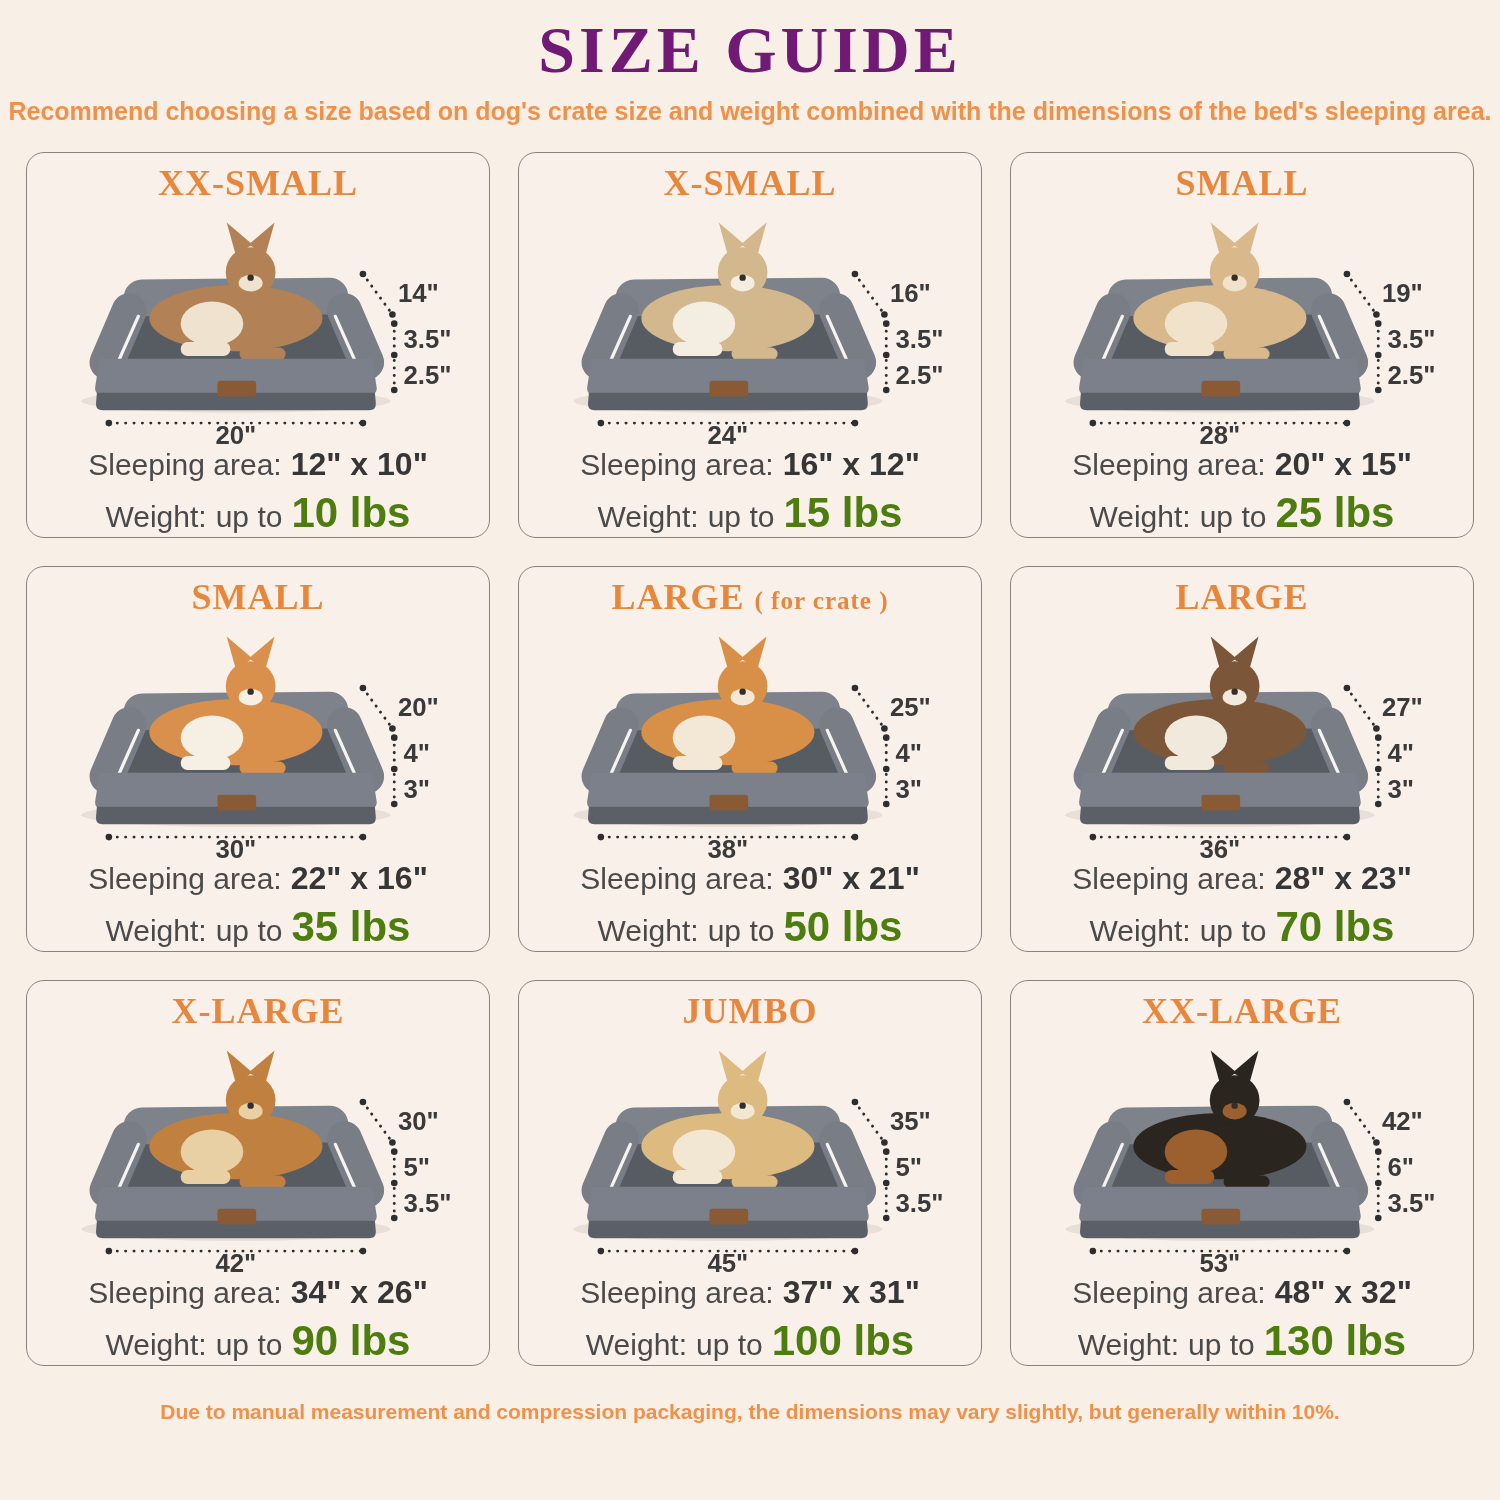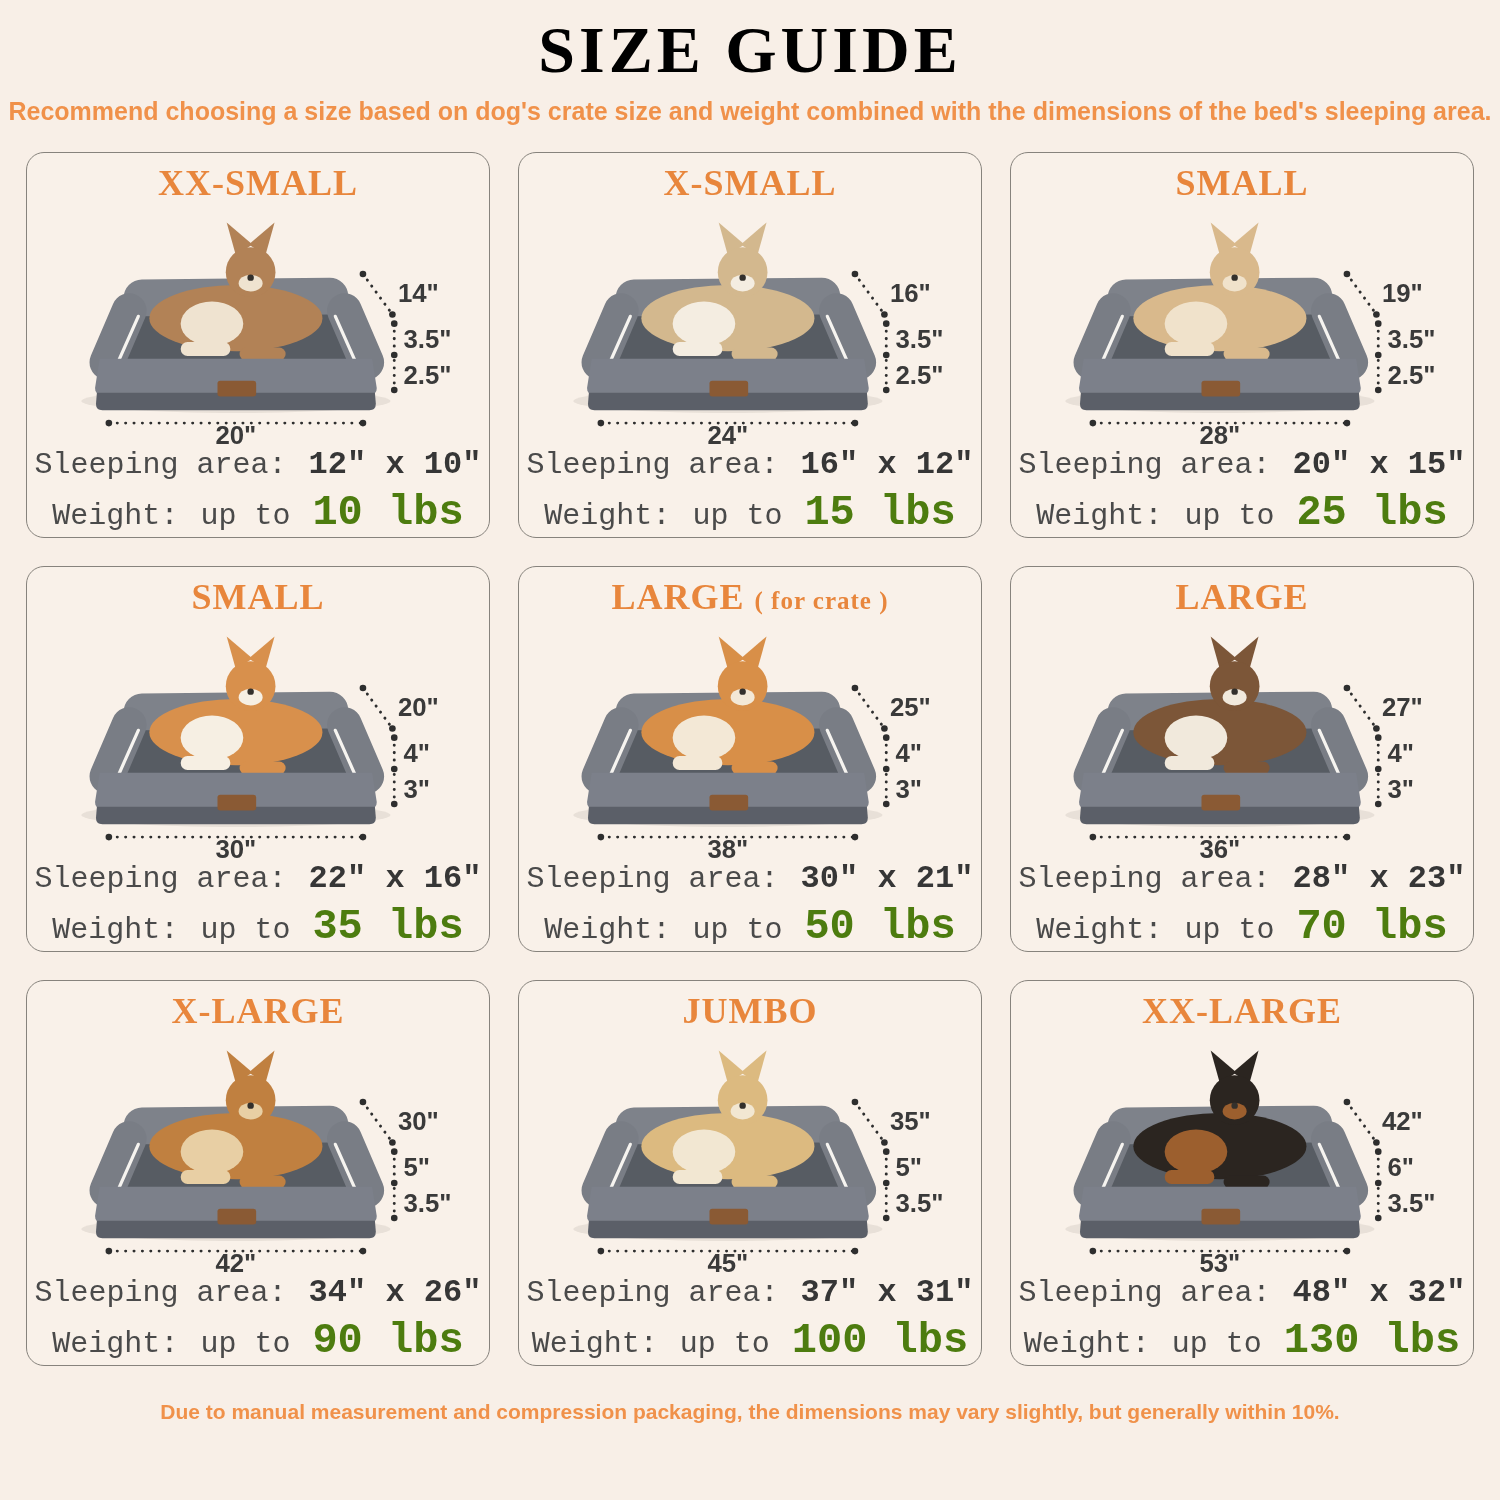--- a/index.html
+++ b/index.html
@@ -10,21 +10,21 @@
     overflow:hidden;
     -webkit-font-smoothing:antialiased;
   }
   .page-title{
     margin-top:14px;
     text-align:center;
     font-family:"Liberation Serif", serif;
     font-weight:700;
     font-size:66px;
     letter-spacing:4px;
-    color:#000000;
+    color:#701a75;
     line-height:1.1;
   }
   .subtitle{
     margin-top:10px;
     text-align:center;
     font-weight:700;
     font-size:25px;
     color:#f0914a;
   }
   .grid{
@@ -62,23 +62,22 @@
   .dim-text{
     font-family:"Liberation Sans", sans-serif;
     font-weight:700;
     font-size:28px;
     fill:#3a3a3a;
   }
   .line{
     display:flex;
     align-items:baseline;
     justify-content:center;
-    gap:22px;
+    gap:9px;
     width:100%;
-    font-family:Liberation Mono, monospace;
   }
   .line .lbl{
     font-size:30px;
     color:#4a4a4a;
     font-weight:400;
   }
   .sleep-val{
     font-size:32px;
     font-weight:700;
     color:#363636;

